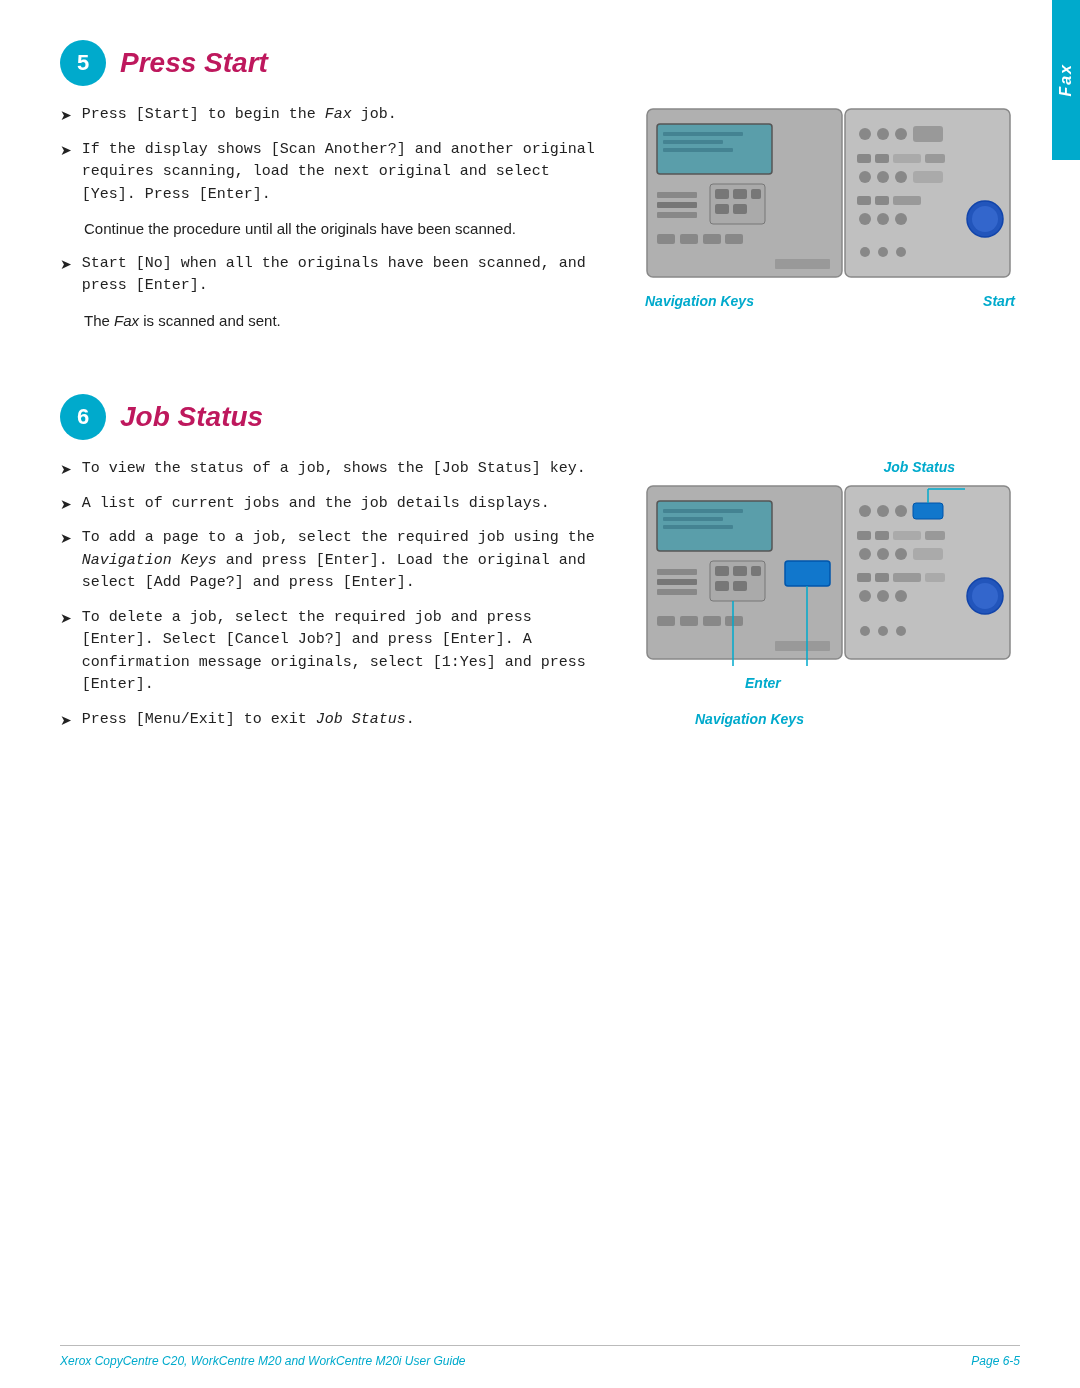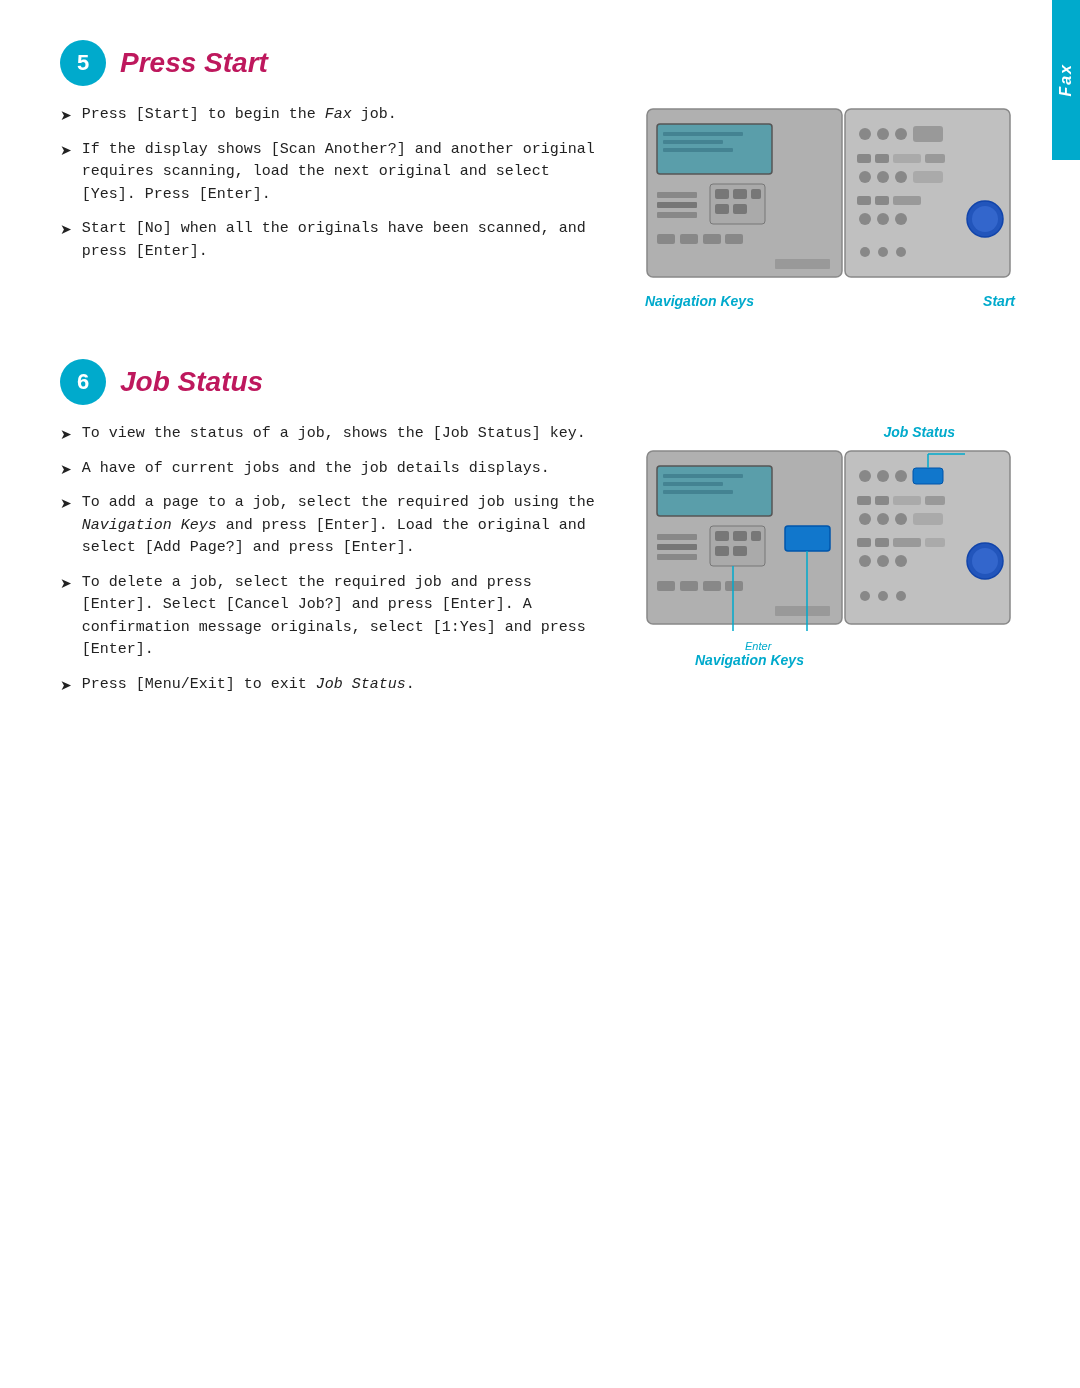--- a/index.html
+++ b/index.html
@@ -148,26 +148,26 @@
       padding-top: 0;
     }
     .below-labels {
       display: flex;
       flex-direction: column;
       align-items: flex-start;
       margin-top: 6px;
       width: 370px;
     }
     .enter-label {
-      font-size: 11px;
-      font-weight: normal;
+      font-size: 14px;
+      font-weight: bold;
       font-style: italic;
       color: #00aacc;
       margin-left: 100px;
-      margin-bottom: 0;
+      margin-bottom: 20px;
     }
     .nav-keys-label {
       font-size: 14px;
       font-weight: bold;
       font-style: italic;
       color: #00aacc;
       margin-left: 50px;
     }
 
     
@@ -220,24 +220,26 @@
     <div class="text-col">
       <ul class="bullet-list">
         <li class="bullet-item">
           <span class="bullet-arrow">➤</span>
           <span class="bullet-text">Press [Start] to begin the <em>Fax</em> job.</span>
         </li>
         <li class="bullet-item">
           <span class="bullet-arrow">➤</span>
           <span class="bullet-text">If the display shows [Scan Another?] and another original requires scanning, load the next original and select [Yes]. Press [Enter].</span>
         </li>
+        <div class="sub-text">Continue the procedure until all the originals have been scanned.</div>
         <li class="bullet-item">
           <span class="bullet-arrow">➤</span>
           <span class="bullet-text">Start [No] when all the originals have been scanned, and press [Enter].</span>
         </li>
+        <div class="sub-text">The <em>Fax</em> is scanned and sent.</div>
       </ul>
     </div>
 
     <div class="image-col">
 
       <div class="device-svg-wrap">
         <svg width="370" height="180" viewBox="0 0 370 180">
 
           <rect x="2" y="5" width="195" height="168" rx="6" ry="6" fill="#b0b0b0" stroke="#888" stroke-width="1.5"></rect>
 
@@ -316,21 +318,21 @@
   <div class="section-content">
 
     <div class="text-col">
       <ul class="bullet-list">
         <li class="bullet-item">
           <span class="bullet-arrow">➤</span>
           <span class="bullet-text">To view the status of a job, shows the [Job Status] key.</span>
         </li>
         <li class="bullet-item">
           <span class="bullet-arrow">➤</span>
-          <span class="bullet-text">A have of current jobs and the job details displays.</span>
+          <span class="bullet-text">A list of current jobs and the job details displays.</span>
         </li>
         <li class="bullet-item">
           <span class="bullet-arrow">➤</span>
           <span class="bullet-text">To add a page to a job, select the required job using the <em>Navigation Keys</em> and press [Enter]. Load the original and select [Add Page?] and press [Enter].</span>
         </li>
         <li class="bullet-item">
           <span class="bullet-arrow">➤</span>
           <span class="bullet-text">To delete a job, select the required job and press [Enter]. Select [Cancel Job?] and press [Enter]. A confirmation message originals, select [1:Yes] and press [Enter].</span>
         </li>
         <li class="bullet-item">
@@ -422,14 +424,18 @@
 
         
         <div class="below-labels">
           <span class="enter-label">Enter</span>
           <span class="nav-keys-label">Navigation Keys</span>
         </div>
       </div>
     </div>
   </div>
 
+  <div class="footer">
+    <span class="footer-text">Xerox CopyCentre C20, WorkCentre M20 and WorkCentre M20i User Guide</span>
+    <span class="footer-page">Page 6-5</span>
+  </div>
 
 </div>
 
 </body></html>

